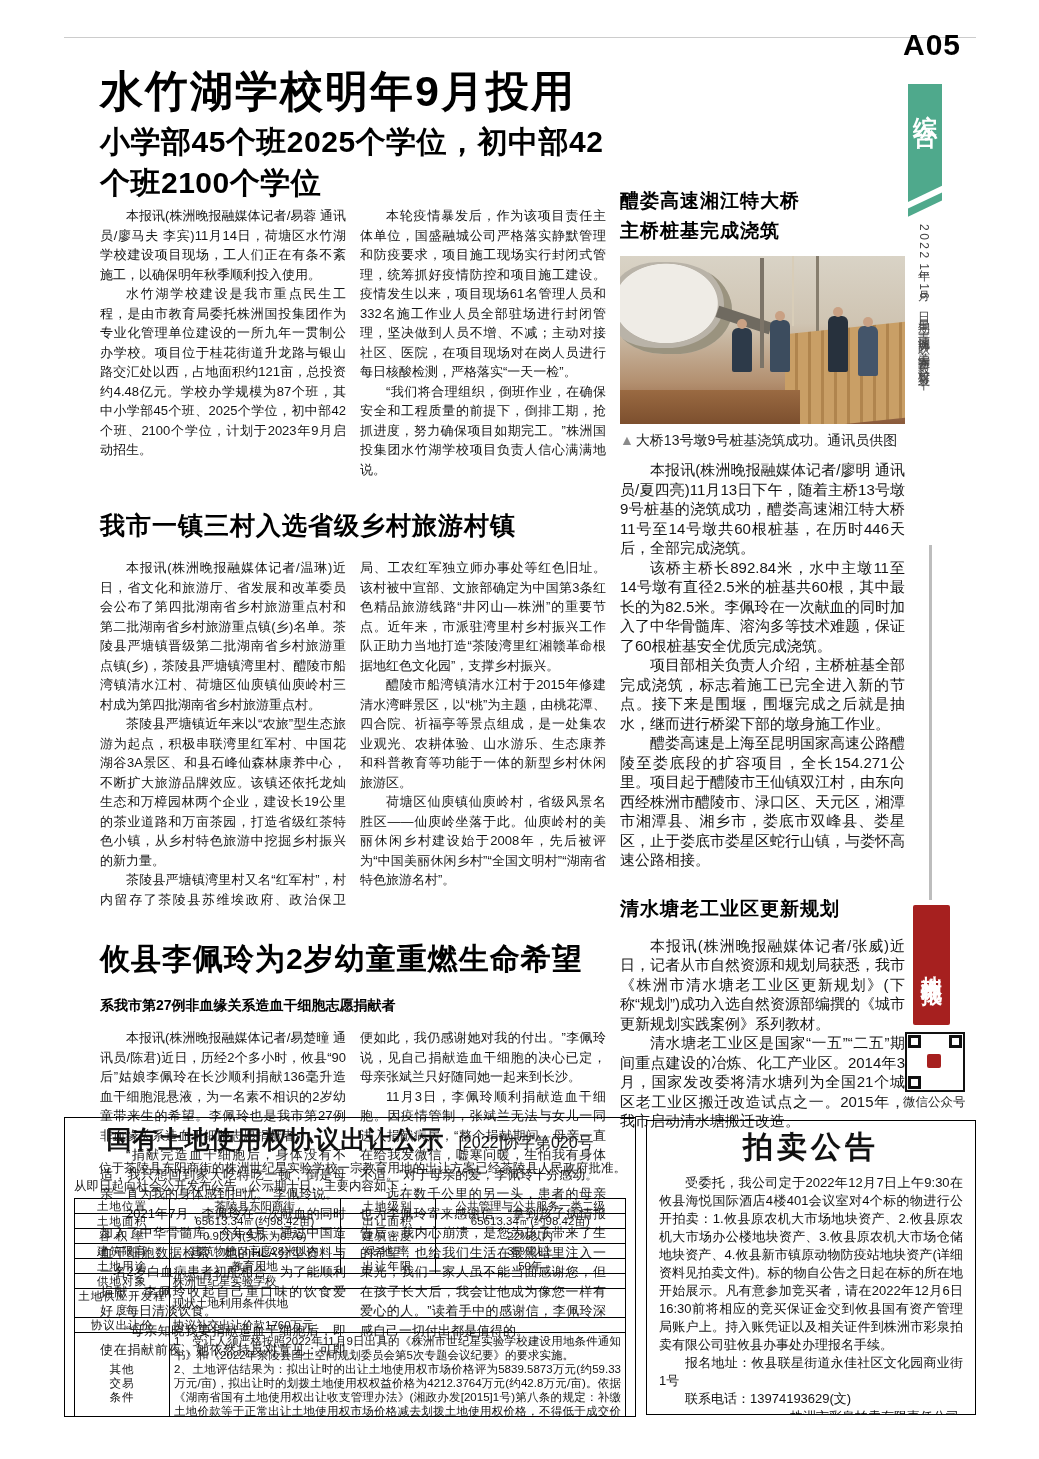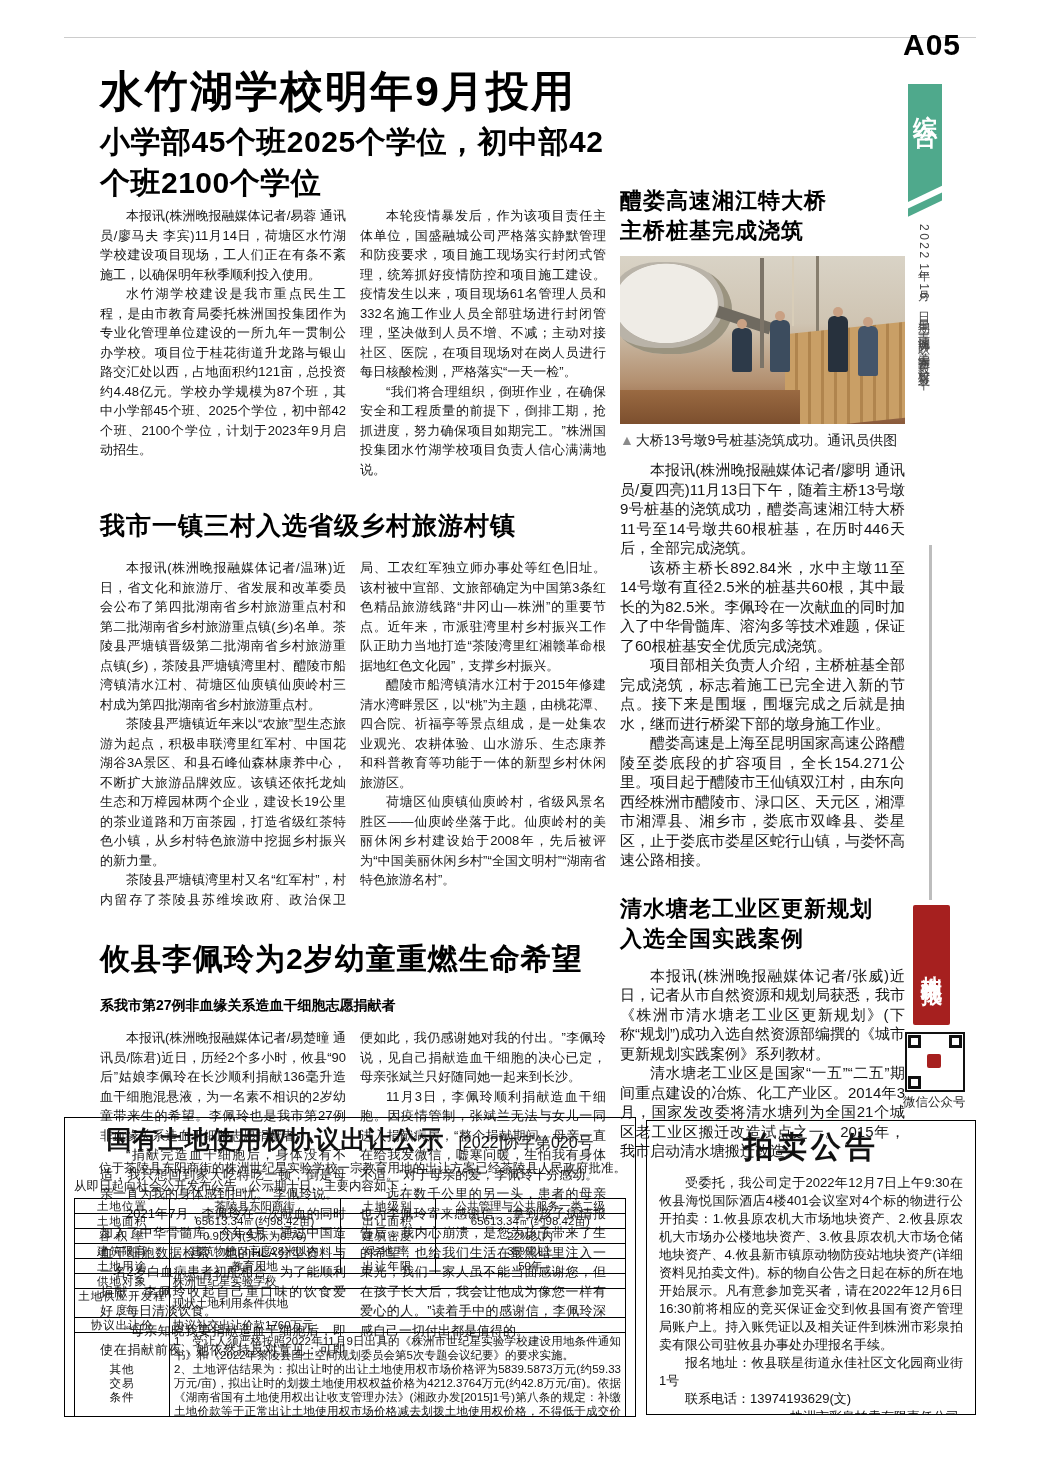--- a/index.html
+++ b/index.html
@@ -42,21 +42,21 @@
   .h1sub{font-size:30px;font-weight:600;margin-top:7px;letter-spacing:0.5px;color:#000;}
   .body2col{margin-top:2px;column-count:2;column-gap:14px;
     font-size:13px;line-height:19.5px;text-align:justify;color:#151515;}
   .body2col p,.body1col p{margin:0;text-indent:2em;}
   .h2{font-size:25px;font-weight:900;letter-spacing:1px;margin-top:30px;color:#000;}
   .h3{font-size:30px;font-weight:900;letter-spacing:1px;margin-top:30px;color:#000;}
   .h3sub{font-size:14px;font-weight:700;margin-top:17px;color:#000;}
 
   
   .main-right{position:absolute;left:620px;top:186px;width:285px;}
-  .rh{font-size:22px;font-weight:900;line-height:30px;letter-spacing:1px;color:#000;}
+  .rh{font-size:19px;font-weight:900;line-height:30px;letter-spacing:1px;color:#000;}
   .rh span{display:block;}
   .photo{position:relative;margin-top:10px;width:285px;height:168px;overflow:hidden;
     background:linear-gradient(#d9d3c6 0%,#cfc4b2 40%,#b39070 75%,#8a5a3a 100%);}
   .ph-mixer{position:absolute;left:-8px;top:6px;width:120px;height:92px;background:
     radial-gradient(ellipse at 45% 45%,#efece6 0 55%,#b9b3a8 56% 100%);border-radius:40% 55% 50% 45%;
     box-shadow:inset -8px -6px 0 #9a937f;}
   .ph-chute{position:absolute;left:96px;top:58px;width:56px;height:12px;background:#6f6a60;transform:rotate(18deg);}
   .ph-frame{position:absolute;left:140px;top:2px;width:4px;height:110px;background:#7c7468;}
   .ph-frame2{position:absolute;left:196px;top:0;width:3px;height:120px;background:#877e6e;}
   .ph-timber{position:absolute;right:0;bottom:0;width:120px;height:96px;background:
@@ -183,21 +183,20 @@
 
     <div class="body1col">
       <p>本报讯(株洲晚报融媒体记者/廖明 通讯员/夏四亮)11月13日下午，随着主桥13号墩9号桩基的浇筑成功，醴娄高速湘江特大桥11号至14号墩共60根桩基，在历时446天后，全部完成浇筑。</p>
       <p>该桥主桥长892.84米，水中主墩11至14号墩有直径2.5米的桩基共60根，其中最长的为82.5米。李佩玲在一次献血的同时加入了中华骨髓库、溶沟多等技术难题，保证了60根桩基安全优质完成浇筑。</p>
       <p>项目部相关负责人介绍，主桥桩基全部完成浇筑，标志着施工已完全进入新的节点。接下来是围堰，围堰完成之后就是抽水，继而进行桥梁下部的墩身施工作业。</p>
       <p>醴娄高速是上海至昆明国家高速公路醴陵至娄底段的扩容项目，全长154.271公里。项目起于醴陵市王仙镇双江村，由东向西经株洲市醴陵市、渌口区、天元区，湘潭市湘潭县、湘乡市，娄底市双峰县、娄星区，止于娄底市娄星区蛇行山镇，与娄怀高速公路相接。</p>
     </div>
 
     <div class="rh second">
       <span>清水塘老工业区更新规划</span>
-      <span>入选全国实践案例</span>
     </div>
     <div class="body1col" style="margin-top:12px;">
       <p>本报讯(株洲晚报融媒体记者/张威)近日，记者从市自然资源和规划局获悉，我市《株洲市清水塘老工业区更新规划》(下称“规划”)成功入选自然资源部编撰的《城市更新规划实践案例》系列教材。</p>
       <p>清水塘老工业区是国家“一五”“二五”期间重点建设的冶炼、化工产业区。2014年3月，国家发改委将清水塘列为全国21个城区老工业区搬迁改造试点之一。2015年，我市启动清水塘搬迁改造。</p>
     </div>
   </div>
 
   <div class="land-box">
     <div class="land-head">
       <span class="land-title">国有土地使用权协议出让公示</span>

